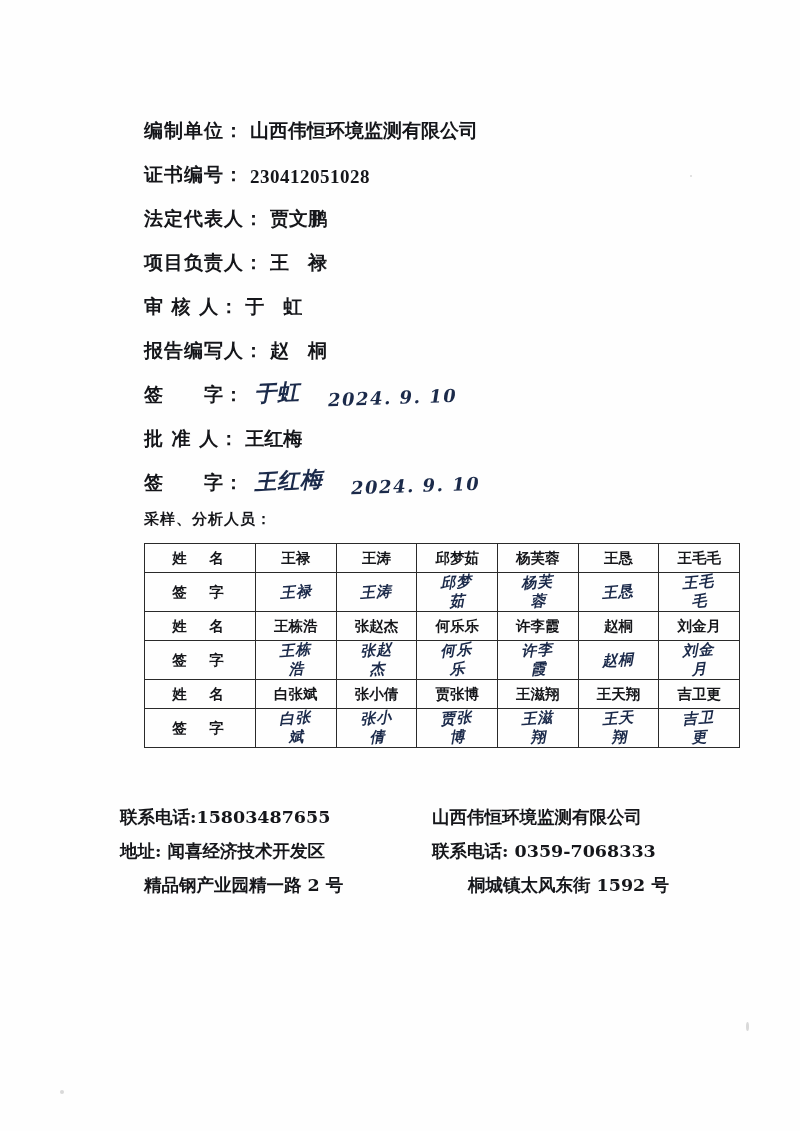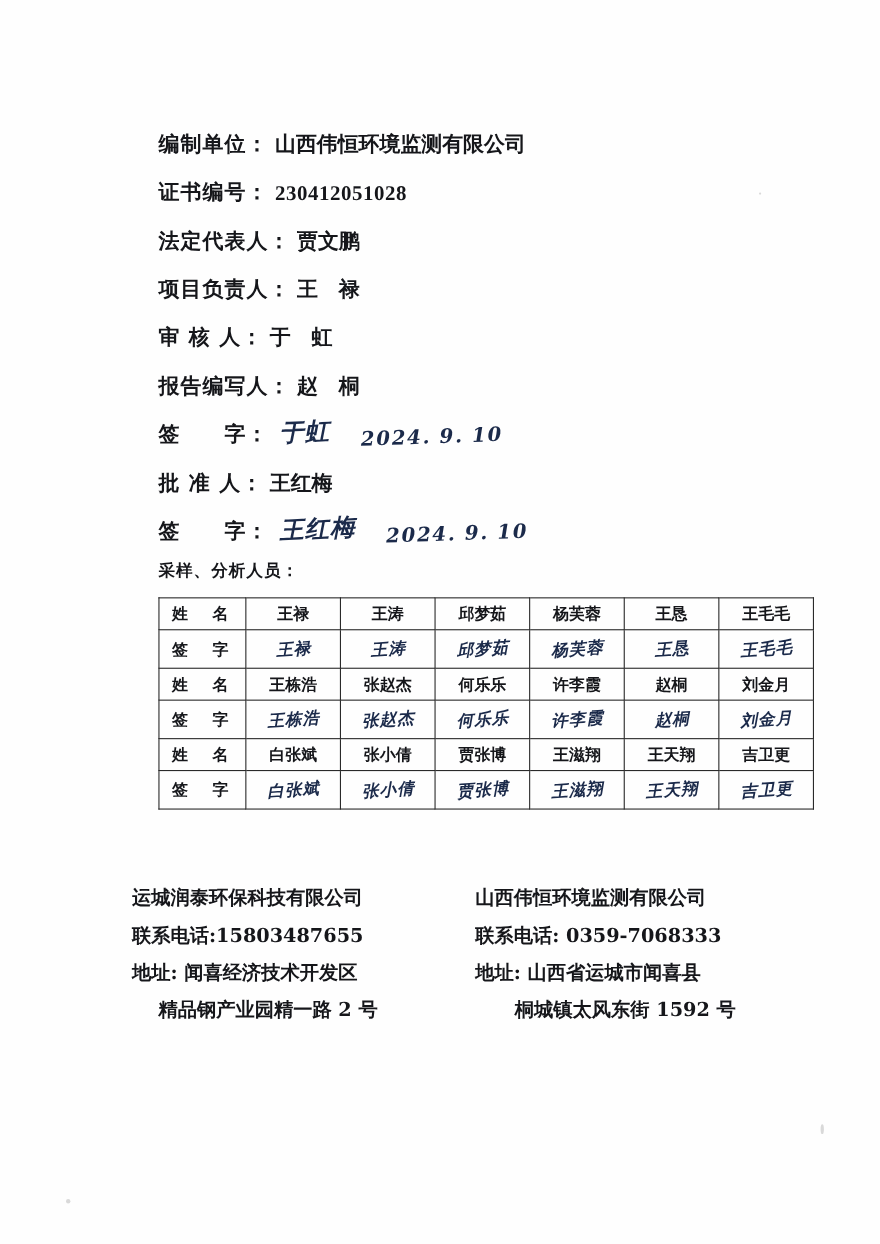--- a/index.html
+++ b/index.html
@@ -104,21 +104,21 @@
     width: 596px;
     table-layout: fixed;
   }
   table.staff td {
     border: 1px solid #2a2a2a;
     height: 28px;
     text-align: center;
     vertical-align: middle;
     font-size: 14.5px;
     font-family: "DejaVu Serif", "Liberation Serif", serif;
-    padding: 0 2px;
+    padding: 0 18px;
     font-weight: 600;
   }
   table.staff td.hdr {
     width: 74px;
     letter-spacing: 4px;
   }
   table.staff tr.sig td {
     height: 34px;
   }
   table.staff tr.sig .hand {
@@ -272,25 +272,23 @@
         <td><span class="hand">王滋翔</span></td>
         <td><span class="hand">王天翔</span></td>
         <td><span class="hand">吉卫更</span></td>
       </tr>
     </tbody>
       </table>
   </div>
 
   <div class="footer">
     <div class="f-col left">
-      <div class="f-line">运城润泰环保科技有限公司</div>
       <div class="f-line">联系电话:15803487655</div>
       <div class="f-line">地址: 闻喜经济技术开发区</div>
       <div class="f-line indent">精品钢产业园精一路 2 号</div>
     </div>
     <div class="f-col right">
       <div class="f-line">山西伟恒环境监测有限公司</div>
       <div class="f-line">联系电话: 0359-7068333</div>
-      <div class="f-line">地址: 山西省运城市闻喜县</div>
       <div class="f-line indent">桐城镇太风东街 1592 号</div>
     </div>
   </div>
 </div>
 
 </body></html>

